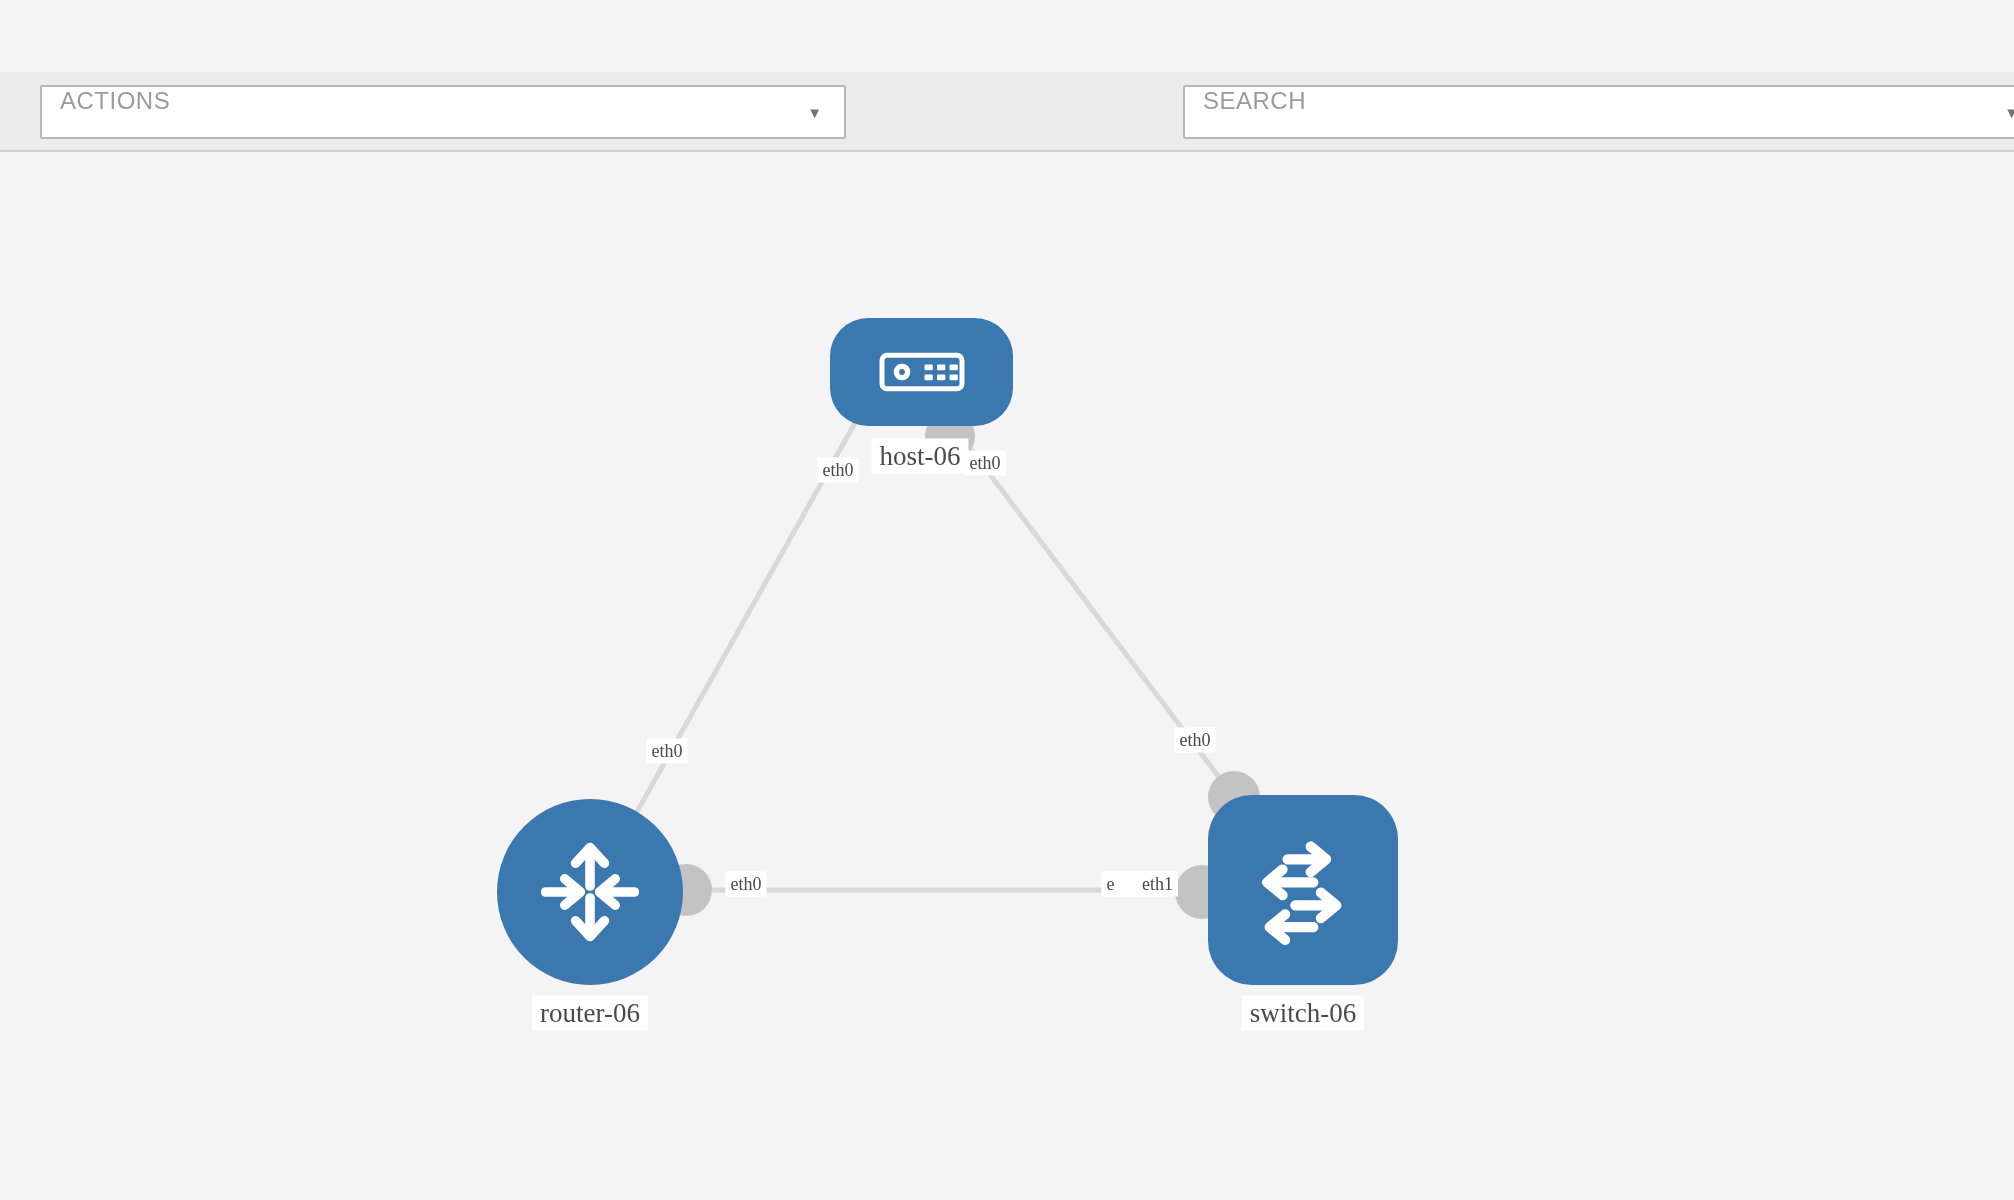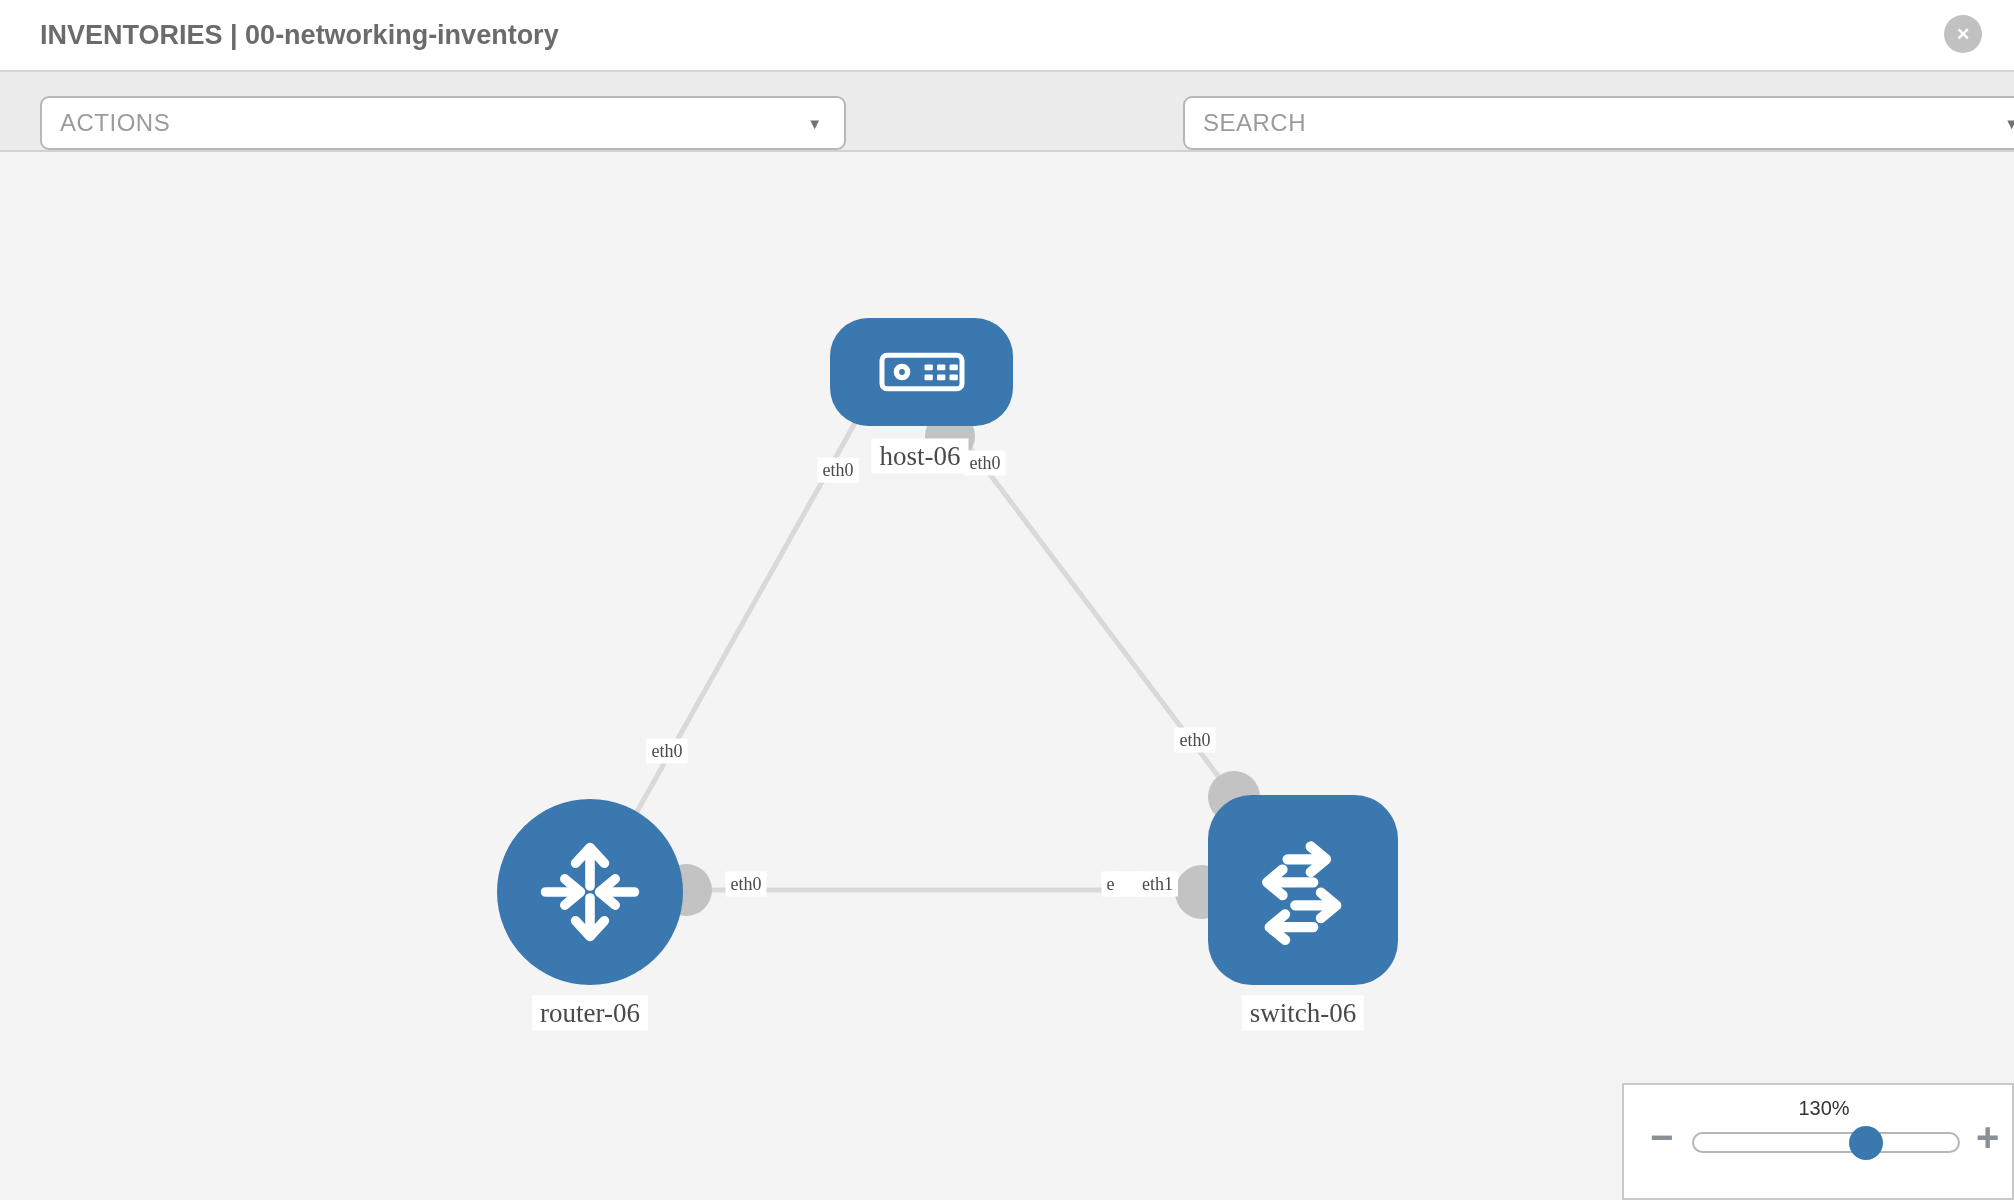--- a/index.html
+++ b/index.html
@@ -24,23 +24,23 @@
     display:flex; align-items:center; justify-content:center;
     font-size:17px; font-weight:bold; cursor:pointer;
   }
 
   
   .toolbar {
     position:absolute; left:0; top:72px; width:2014px; height:80px;
     background:#ececec; border-bottom:2px solid #d2d2d2;
   }
   .select-box {
-    position:absolute; top:24px; height:54px; background:#fff;
-    border:2px solid #b7b7b7; border-radius:9px;
-    display:flex; align-items:center; cursor:pointer;
+    position:absolute; top:13px; height:54px; background:#fff;
+    border:2px solid #b7b7b7; border-radius:2px;
+    display:flex; align-items:flex-start; cursor:pointer;
   }
   .select-box .select-label {
     margin-left:18px; font-size:24px; color:#9b9b9b; letter-spacing:0.5px;
   }
   .select-box .caret {
     position:absolute; right:22px; top:50%; transform:translateY(-50%);
     font-size:15px; color:#6e757c;
   }
   .actions-box { left:40px;  width:806px; }
   .search-box  { left:1183px; width:860px; }
@@ -105,26 +105,20 @@
   .zoom-handle {
     position:absolute; left:155px; top:-8px; width:34px; height:34px;
     border-radius:50%; background:#3b78b0; cursor:pointer;
   }
 </style>
 </head>
 <body>
 
 <div class="app">
 
-  <div class="header">
-    <div class="header-title">INVENTORIES | 00-networking-inventory</div>
-    <div class="close-btn">
-      <span>✕</span>
-    </div>
-  </div>
 
   <div class="toolbar">
     <div class="select-box actions-box">
       <span class="select-label">ACTIONS</span>
       <span class="caret">▼</span>
     </div>
 
     <div class="tool-icon-btn wrench-btn">
       <span>
         <svg width="36" height="36" viewBox="0 0 24 24">
@@ -214,27 +208,15 @@
     <div class="label node-label lbl-switch">switch-06</div>
 
     <div class="label if-label if-host-left">eth0</div>
     <div class="label if-label if-router-top">eth0</div>
     <div class="label if-label if-host-right">eth0</div>
     <div class="label if-label if-switch-top">eth0</div>
     <div class="label if-label if-router-right">eth0</div>
     <div class="label if-label if-switch-left-hidden">eth0</div>
     <div class="label if-label if-switch-left">eth1</div>
 
-    <div class="zoom-panel">
-      <div class="zoom-value">130%</div>
-      <div class="zoom-minus">
-        <span>−</span>
-      </div>
-      <div class="zoom-track">
-        <div class="zoom-handle"></div>
-      </div>
-      <div class="zoom-plus">
-        <span>+</span>
-      </div>
-    </div>
 
   </div>
 </div>
 
 </body></html>

